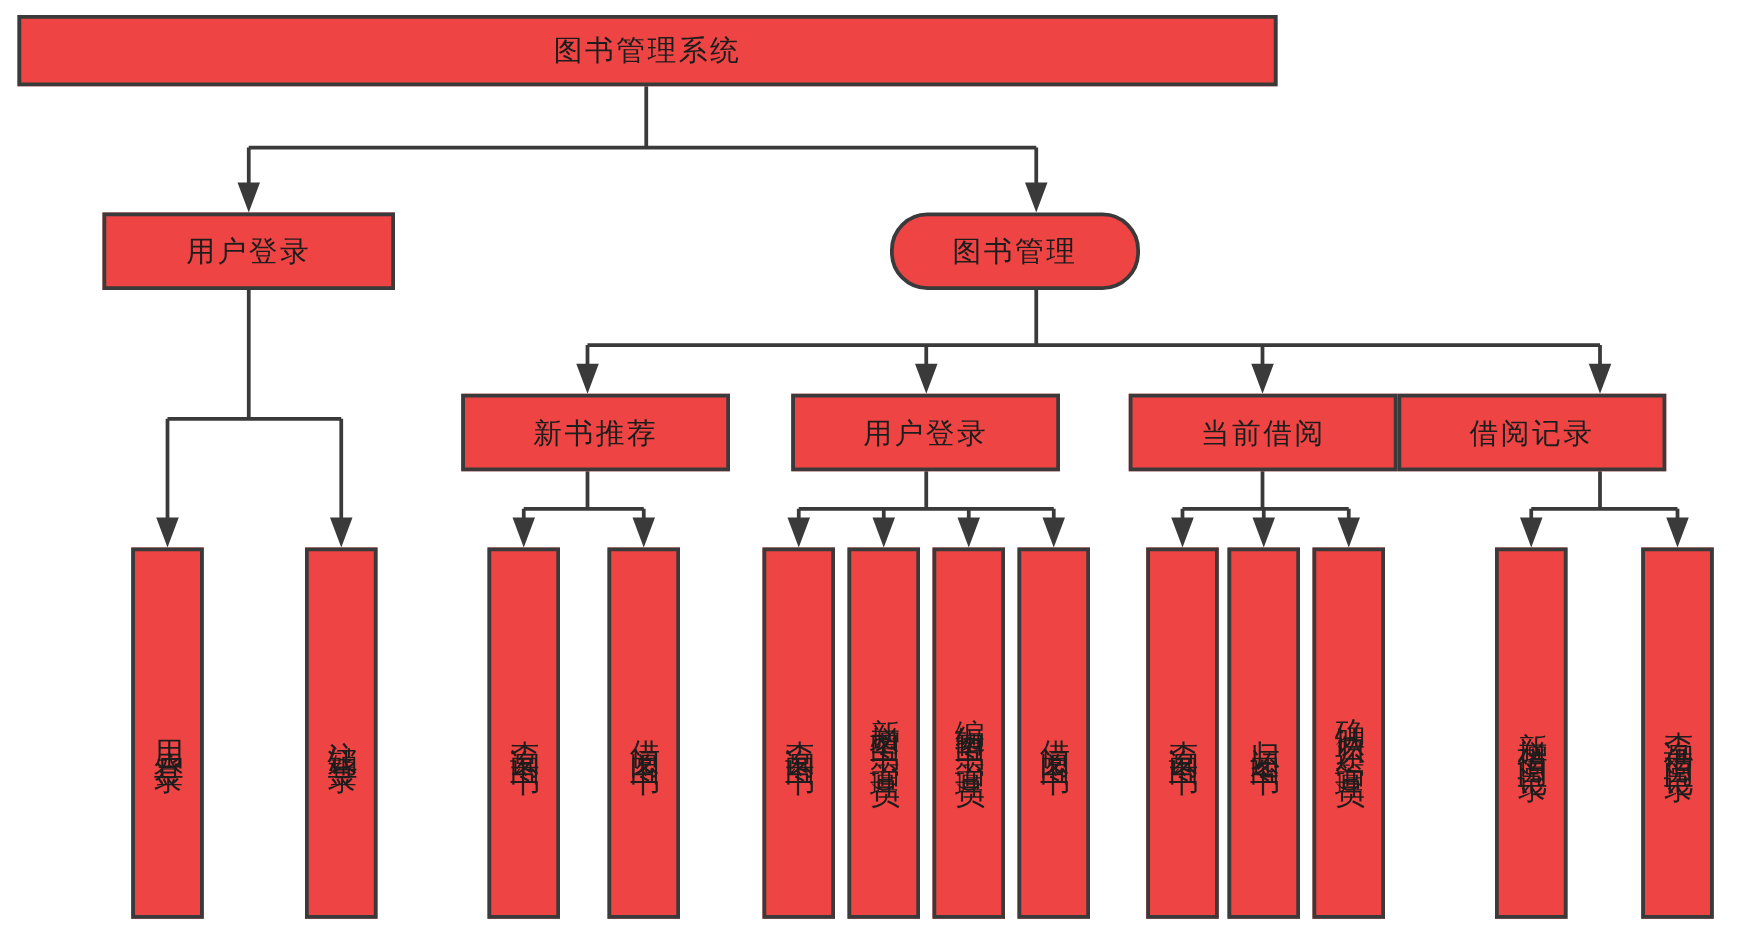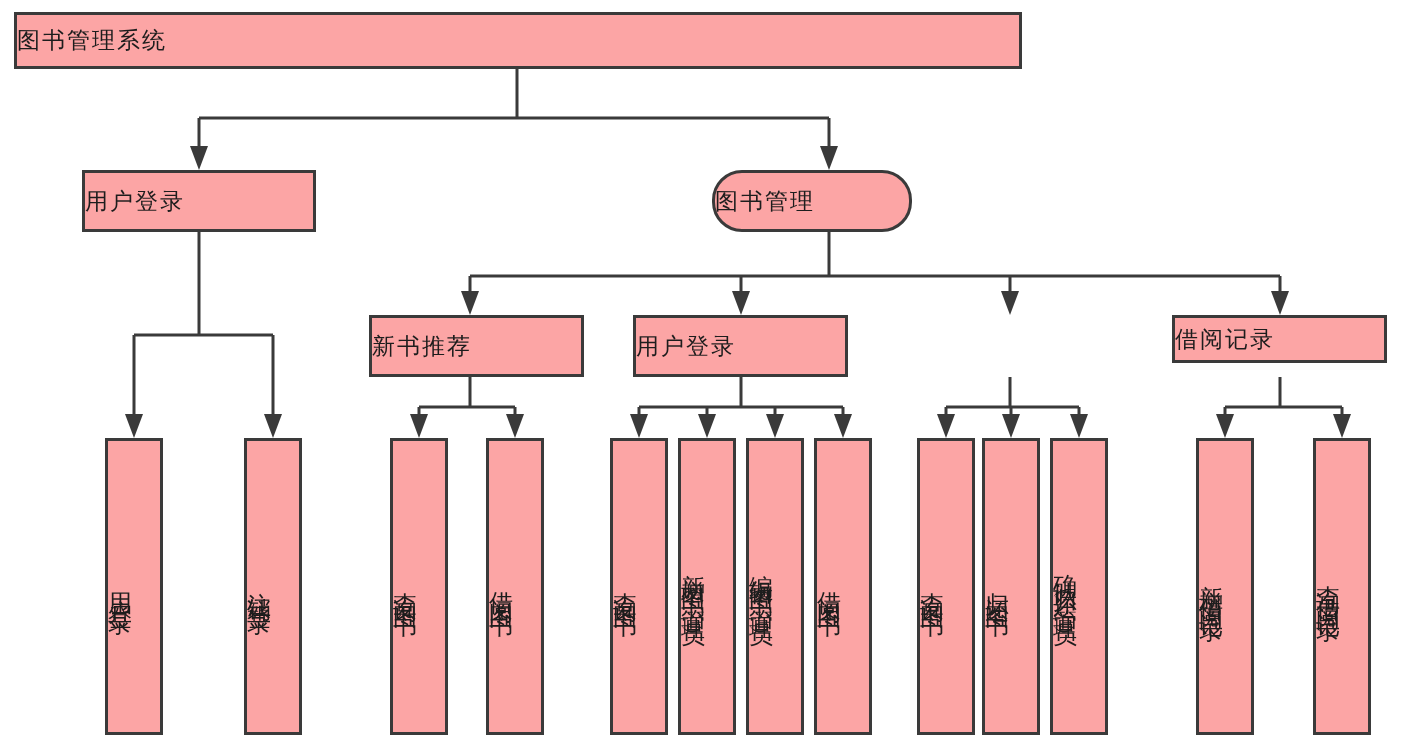--- a/index.html
+++ b/index.html
@@ -14,23 +14,24 @@
   .connectors {
     position: absolute;
     left: 0; top: 0;
     width: 1405px; height: 747px;
     pointer-events: none;
   }
   .box {
     position: absolute;
     box-sizing: border-box;
     border: 3px solid #3a3a3a;
-    background: #fca5a5;
+    background: #ef4444;
     display: flex;
     align-items: center;
+    justify-content: center;
     color: #1d1d1d;
     font-size: 23px;
     letter-spacing: 2px;
     white-space: nowrap;
     z-index: 2;
   }
   .leaf .vlabel {
     writing-mode: vertical-rl;
     text-orientation: mixed;
     font-size: 24px;
@@ -38,21 +39,21 @@
     line-height: 1;
     white-space: nowrap;
   }
   
   .n-root   { left: 14px;   top: 12px;  width: 1008px; height: 57px; }
   .n-login  { left: 82px;   top: 170px; width: 234px;  height: 62px; }
   .n-mgmt   { left: 712px;  top: 170px; width: 200px;  height: 62px; border-radius: 30px; }
   .n-newrec { left: 369px;  top: 315px; width: 215px;  height: 62px; }
   .n-borrow { left: 633px;  top: 315px; width: 215px;  height: 62px; }
   .n-curr   { left: 903px;  top: 315px; width: 215px;  height: 62px; }
-  .n-rec    { left: 1172px; top: 315px; width: 215px;  height: 48px; }
+  .n-rec    { left: 1118px; top: 315px; width: 215px;  height: 62px; }
   .l-1  { left: 105px;  top: 438px; width: 58px; height: 297px; }
   .l-2  { left: 244px;  top: 438px; width: 58px; height: 297px; }
   .l-3  { left: 390px;  top: 438px; width: 58px; height: 297px; }
   .l-4  { left: 486px;  top: 438px; width: 58px; height: 297px; }
   .l-5  { left: 610px;  top: 438px; width: 58px; height: 297px; }
   .l-6  { left: 678px;  top: 438px; width: 58px; height: 297px; }
   .l-7  { left: 746px;  top: 438px; width: 58px; height: 297px; }
   .l-8  { left: 814px;  top: 438px; width: 58px; height: 297px; }
   .l-9  { left: 917px;  top: 438px; width: 58px; height: 297px; }
   .l-10 { left: 982px;  top: 438px; width: 58px; height: 297px; }
@@ -128,20 +129,23 @@
   <div class="box n-mgmt">
     <span>图书管理</span>
   </div>
 
   <div class="box n-newrec">
     <span>新书推荐</span>
   </div>
   <div class="box n-borrow">
     <span>用户登录</span>
   </div>
+  <div class="box n-curr">
+    <span>当前借阅</span>
+  </div>
   <div class="box n-rec">
     <span>借阅记录</span>
   </div>
 
   <div class="box leaf l-1">
     <span class="vlabel">用户登录</span>
   </div>
   <div class="box leaf l-2">
     <span class="vlabel">注销登录</span>
   </div>

